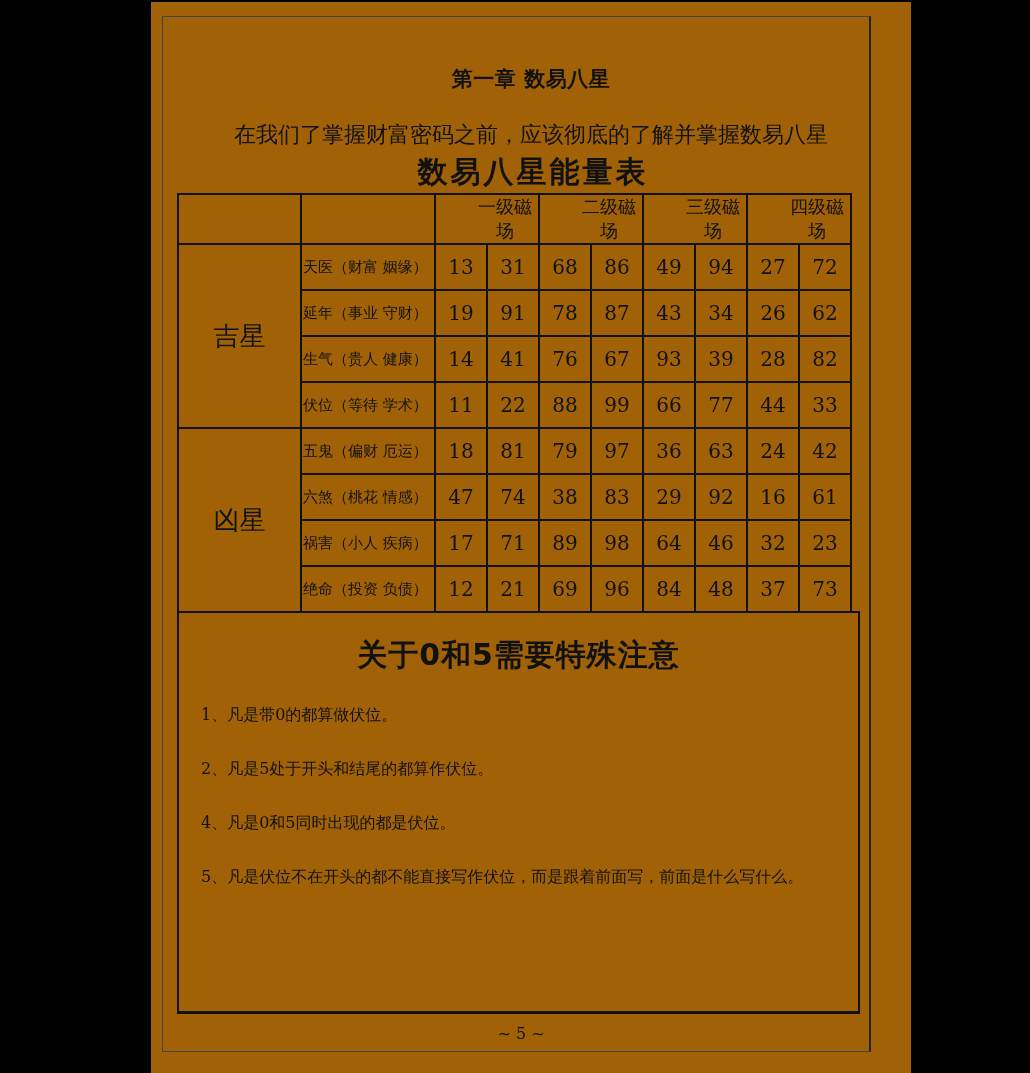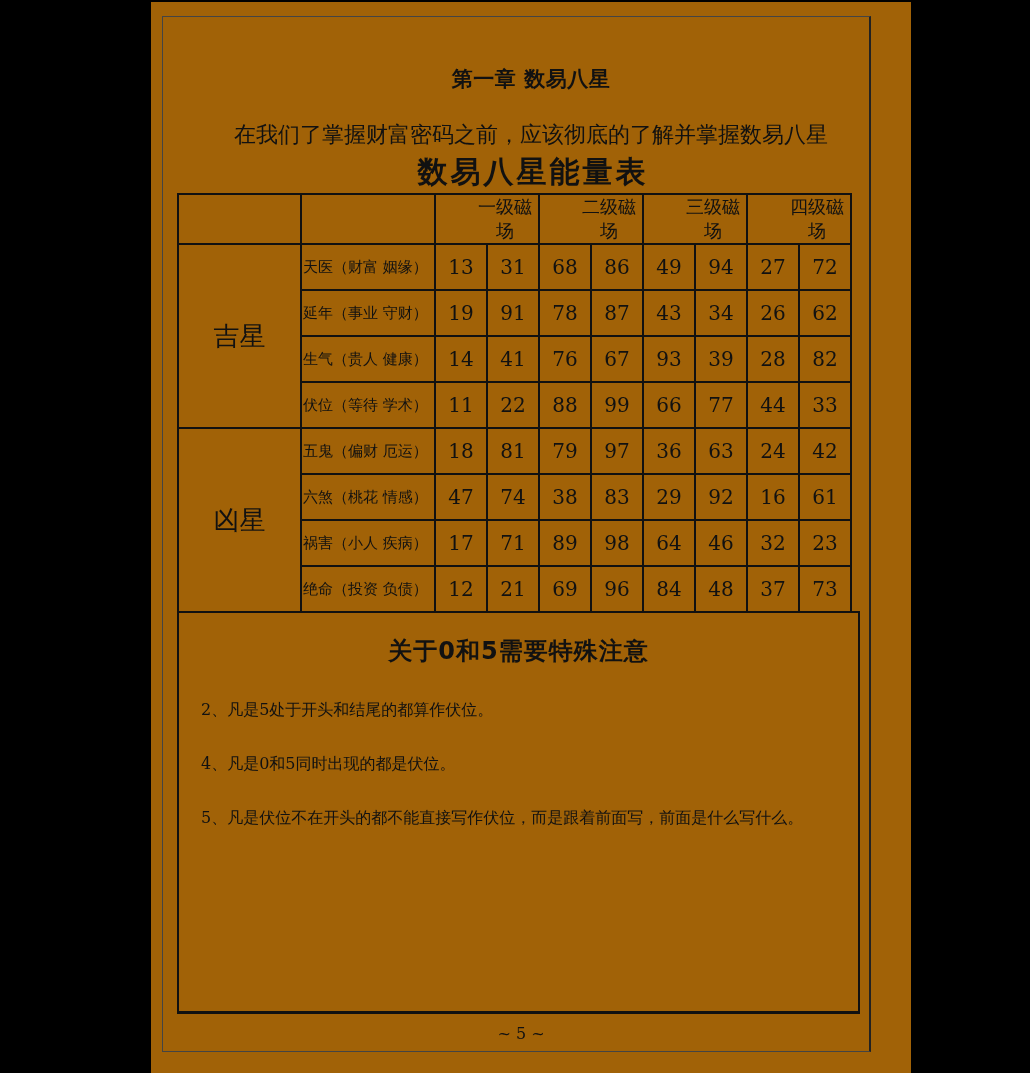--- a/index.html
+++ b/index.html
@@ -15,21 +15,21 @@
            font-weight:bold; font-size:30px; letter-spacing:3px; }
   .tbl { position:absolute; left:26px; top:191px; border-collapse:collapse; border:2.5px solid #111; }
   .tbl td { border:2px solid #111; padding:0; text-align:center; font-size:20px; height:46px; box-sizing:border-box; }
   .tbl tr.head td { height:39px; font-size:18px;padding-left:36px; }
   .tbl td.group { font-size:26px; width:123px; }
   .tbl td.star { font-size:15px; text-align:left; width:134px; white-space:nowrap; overflow:hidden; padding-left:1px; }
   .tbl td.num { width:52px; }
   .notes { position:absolute; left:26px; top:609px; width:683px; height:403px; border:2px solid #111;
            border-bottom:3px solid #111; box-sizing:border-box; }
   .notes-title { text-align:center; font-family:"DejaVu Sans","Liberation Sans",sans-serif; font-weight:bold;
-           font-size:24px; margin-top:22px; letter-spacing:1px; }
+           font-size:30px; margin-top:22px; letter-spacing:1px; }
   .note { font-size:16px; line-height:22px; margin:0 14px 0 22px; }
   .note .head { display:block; }
   .note .detail { display:block; text-indent:-6px; }
   .n1 { margin-top:28px; }
   .gap { margin-top:32px; }
   .page-num { position:absolute; left:0; width:740px; top:1022px; text-align:center; font-size:16px; }
 </style>
 </head>
 <body>
 
@@ -141,20 +141,21 @@
           <td class="num">48</td>
           <td class="num">37</td>
           <td class="num">73</td>
         </tr>
       </tbody>
   </table>
 
   <div class="notes">
     <div class="notes-title">关于0和5需要特殊注意</div>
     <div class="note n1">
+      <span class="head">1、凡是带0的都算做伏位。</span>
     </div>
     <div class="note gap">
       <span class="head">2、凡是5处于开头和结尾的都算作伏位。</span>
     </div>
     <div class="note gap">
       <span class="head">4、凡是0和5同时出现的都是伏位。</span>
     </div>
     <div class="note gap">
       <span class="head">5、凡是伏位不在开头的都不能直接写作伏位，而是跟着前面写，前面是什么写什么。</span>
     </div>

